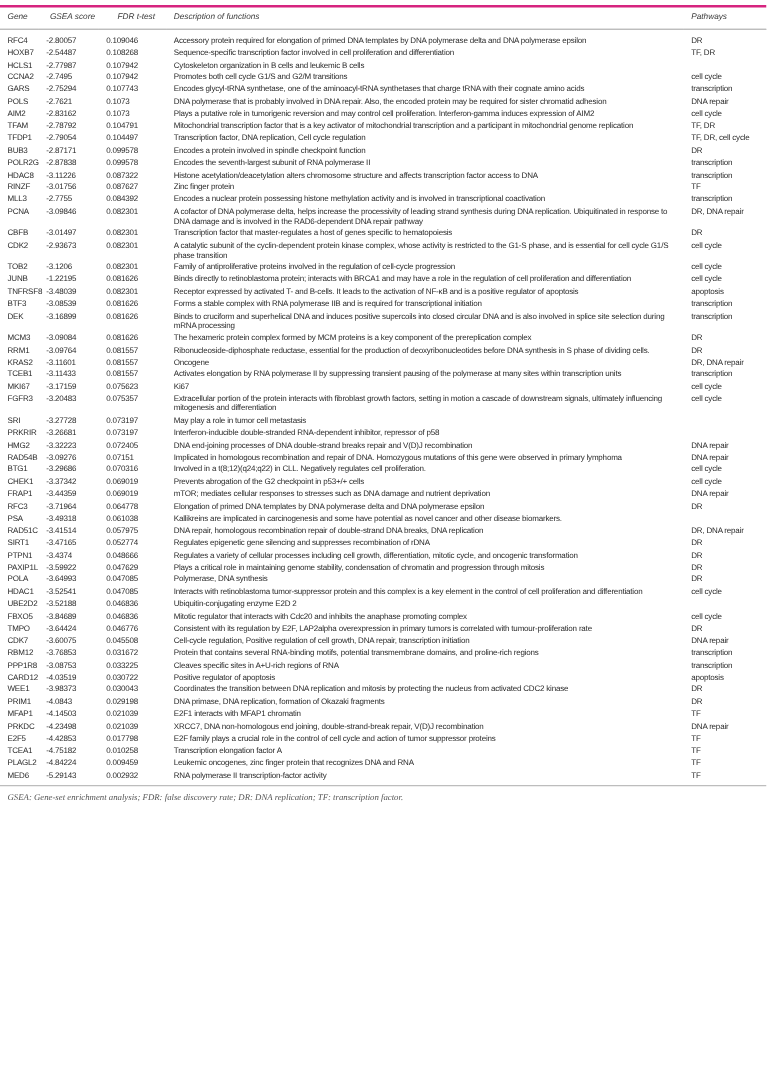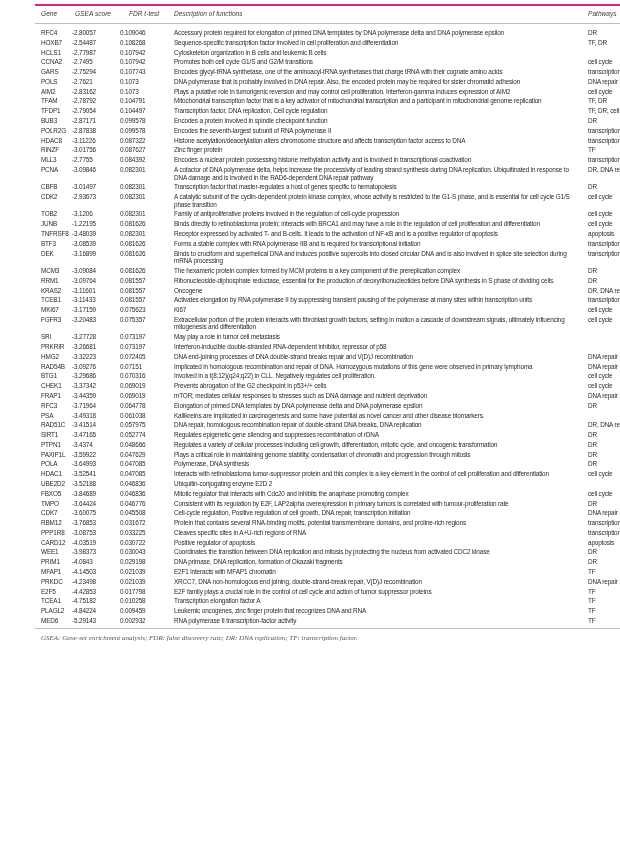--- a/index.html
+++ b/index.html
@@ -1,21 +1,21 @@
 <!DOCTYPE html>
 <html><head>
 <meta charset="utf-8">
 <style>
   html, body { margin: 0; padding: 0; background: #ffffff; }
   body {
     width: 620px; height: 864px; overflow: hidden;
     font-family: "Liberation Sans", "DejaVu Sans", sans-serif;
     color: #2a2a2a;
   }
-  .wrap { position: relative; width: 508px; padding-top: 4px; margin-left: 35px; }
+  .wrap { position: relative; width: 508px; padding-top: 4px; }
   .top-rule { height: 2px; background: #d6247f; margin: 0 0 0 0; width: 613px; }
   table { border-collapse: collapse; width: 613px; table-layout: fixed; }
   col.c-gene { width: 31px; }
   col.c-gsea { width: 48px; }
   col.c-fdr  { width: 54px; }
   col.c-desc { width: 414px; }
   col.c-path { width: 66px; }
   thead th {
     font-weight: normal; font-style: italic; text-align: left; vertical-align: top;
     font-size: 6.6px; line-height: 8px; color: #3a3a3a;

